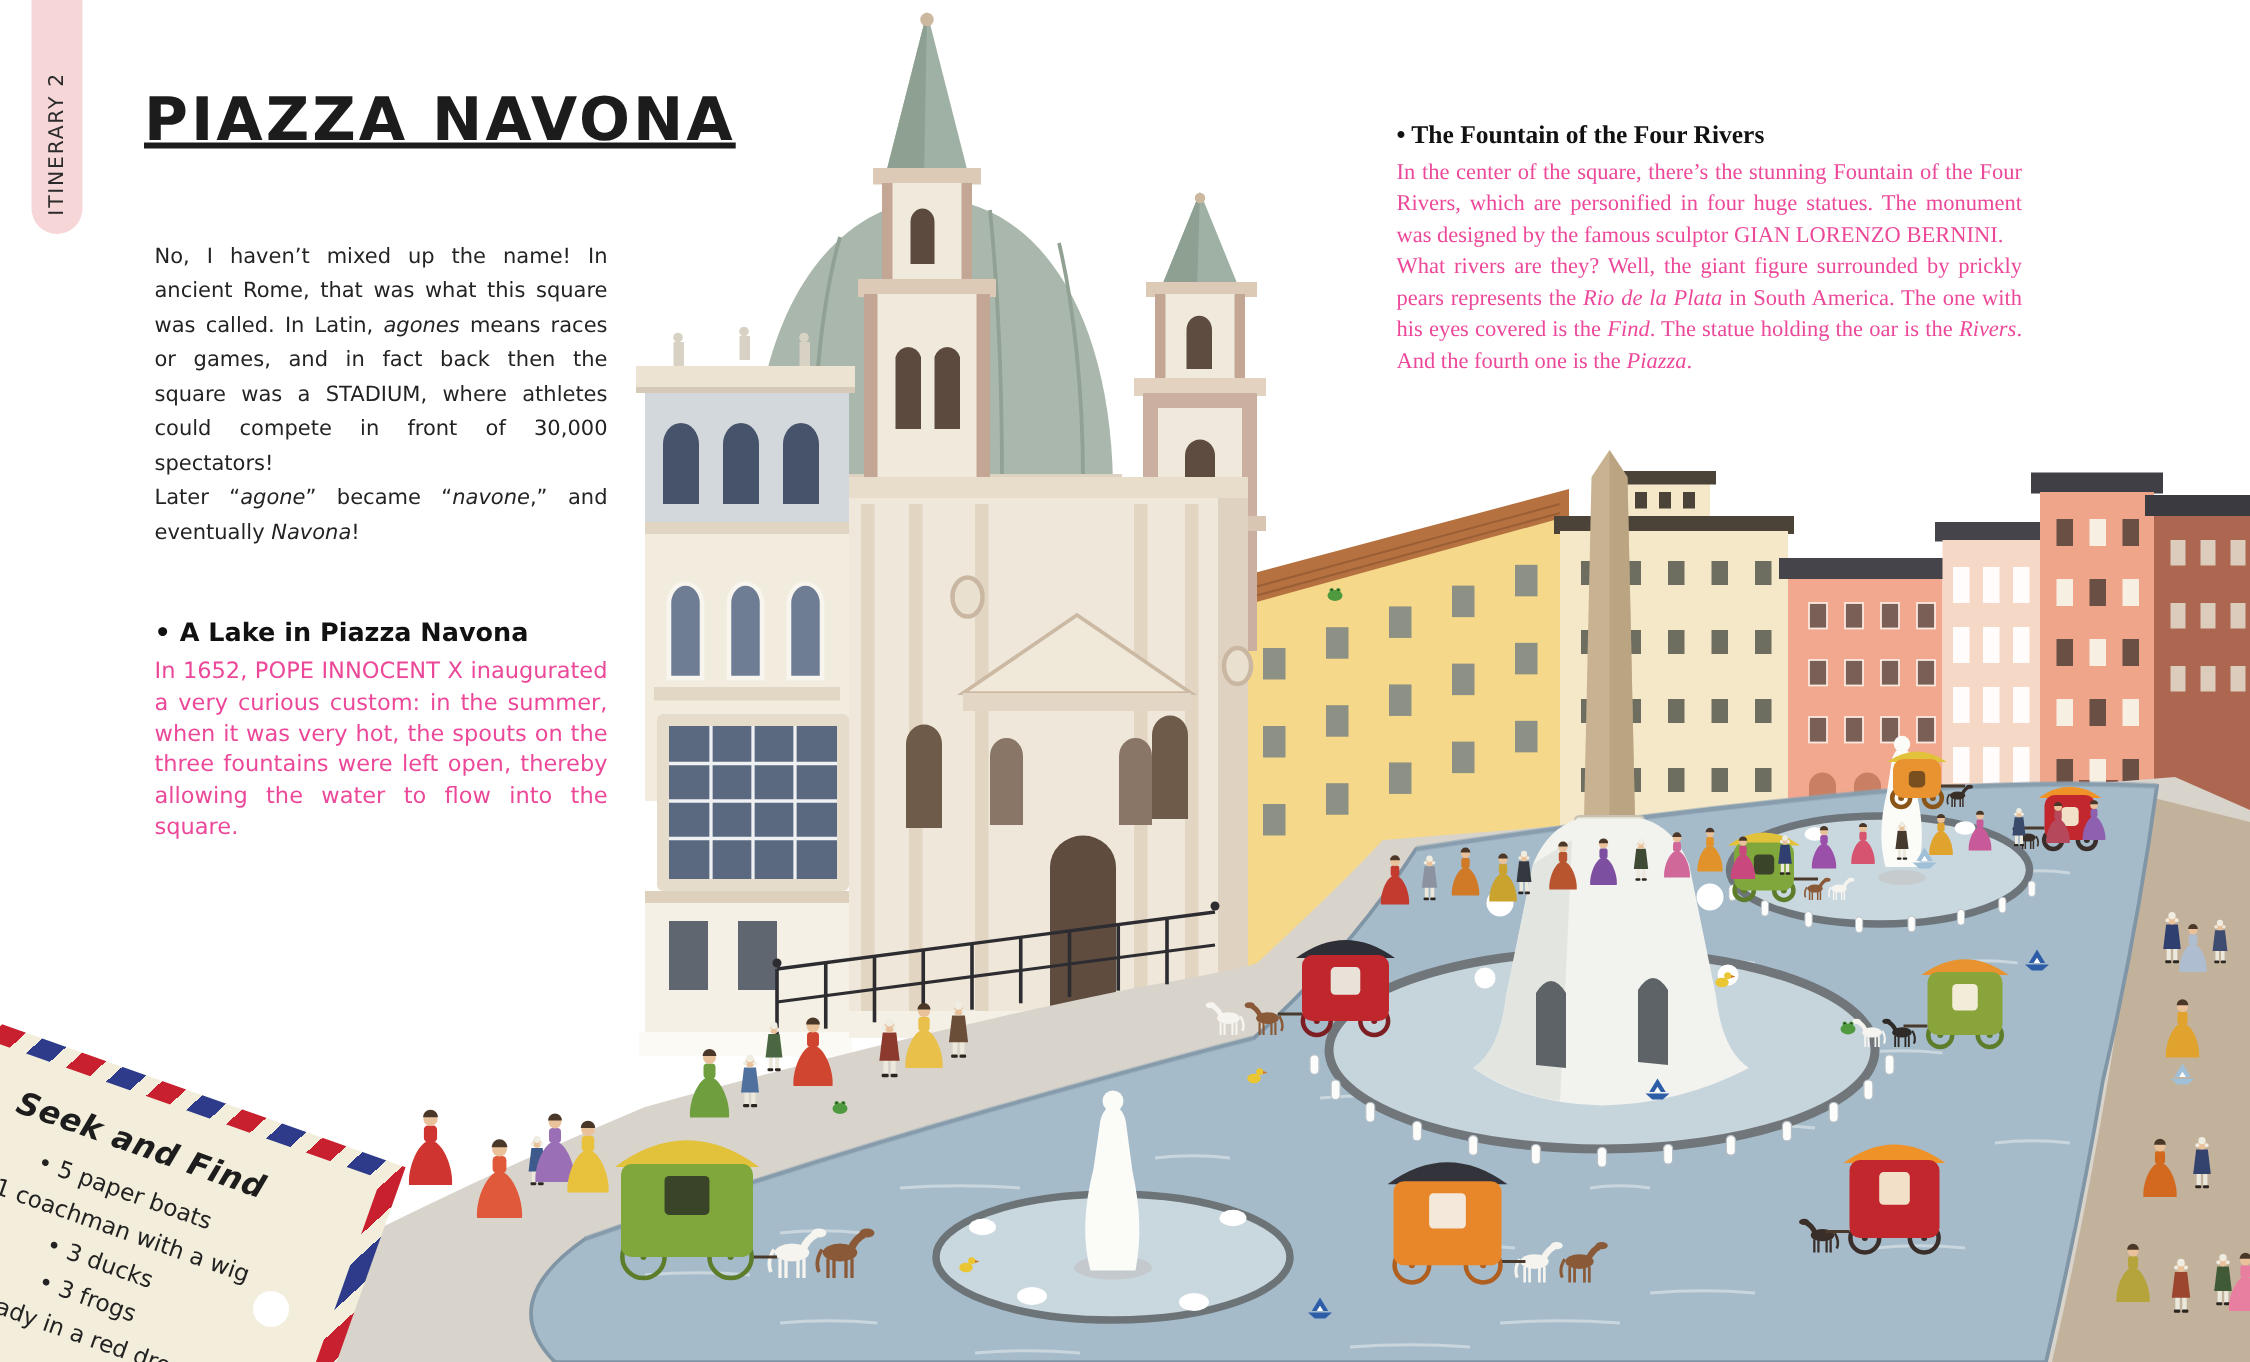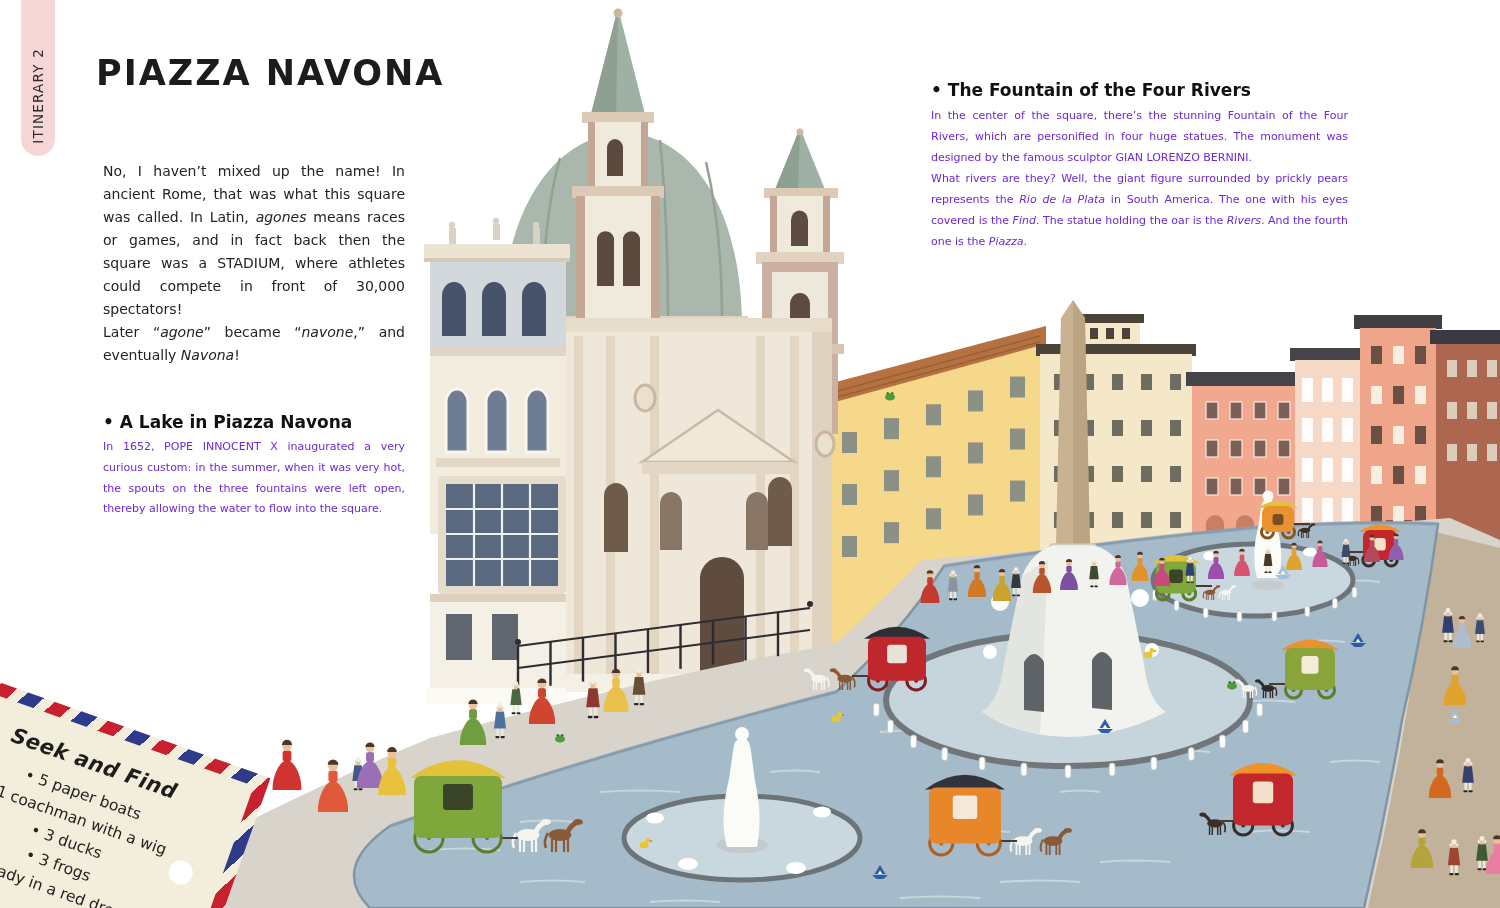--- a/index.html
+++ b/index.html
@@ -5,33 +5,33 @@
   html,body{margin:0;padding:0;background:#fff;}
   .page{position:relative;width:1500px;height:908px;background:#ffffff;overflow:hidden;
         font-family:"DejaVu Sans",sans-serif;color:#232323;}
   svg.illu{position:absolute;inset:0;z-index:1;}
   
   .tab{position:absolute;left:21px;top:0;width:34px;height:156px;background:#f7d6d7;
        border-radius:0 0 17px 17px;z-index:6;display:flex;align-items:flex-end;justify-content:center;
        padding-bottom:12px;box-sizing:border-box;}
   .tab span{writing-mode:vertical-rl;transform:rotate(180deg);font-size:13.5px;letter-spacing:1.2px;color:#2a2a2a;}
   
-  .title{position:absolute;left:96px;top:30px;width:318px;font-size:35px;
-         letter-spacing:2px;color:#1c1c1c;z-index:4;white-space:nowrap;}
+  .title{position:absolute;left:96px;top:30px;width:318px;font-size:40px;
+         letter-spacing:2px;color:#1c1c1c;z-index:4;white-space:nowrap;text-decoration:underline;}
   .subtitle{position:absolute;left:96px;top:99px;width:318px;text-align:center;font-size:17px;z-index:4;}
   
   .intro{position:absolute;left:103px;top:160px;width:302px;font-size:14px;line-height:23px;
          text-align:justify;z-index:4;}
   .intro p{margin:0;}
   .sect{z-index:4;position:absolute;}
   .sect h3{font-size:17px;margin:0 0 5px 0;color:#111;}
-  .sect p{margin:0;font-size:11px;text-align:justify;color:#6d28d9;}
+  .sect p{margin:0;font-size:15px;text-align:justify;color:#ec4899;}
   .lake{left:103px;top:412px;width:302px;}
   .lake p{line-height:20.8px;}
-  .rivers{left:931px;top:80px;width:417px;}
+  .rivers{left:931px;top:80px;width:417px;font-family:Liberation Serif, serif;}
   .rivers p{line-height:21px;}
   
   .card{position:absolute;left:-52px;top:664px;width:342px;height:244px;z-index:7;
         transform:rotate(19.5deg);transform-origin:0 0;
         background:repeating-linear-gradient(118deg,#c8202f 0 15px,#f3eedb 15px 25px,#2d3b8a 25px 40px,#f3eedb 40px 50px);}
   .card-inner{position:absolute;inset:13px;background:#f3eedb;display:flex;flex-direction:column;
         align-items:center;padding-top:20px;box-sizing:border-box;}
   .card-title{font-size:21px;font-weight:bold;font-style:italic;letter-spacing:.5px;color:#1d1d1d;margin-bottom:9px;}
   .card-list{list-style:none;margin:0;padding:0;text-align:center;font-size:15.5px;line-height:25px;color:#222;}
   .card-hole{position:absolute;top:94px;right:28px;width:24px;height:24px;border-radius:50%;background:#fff;}

